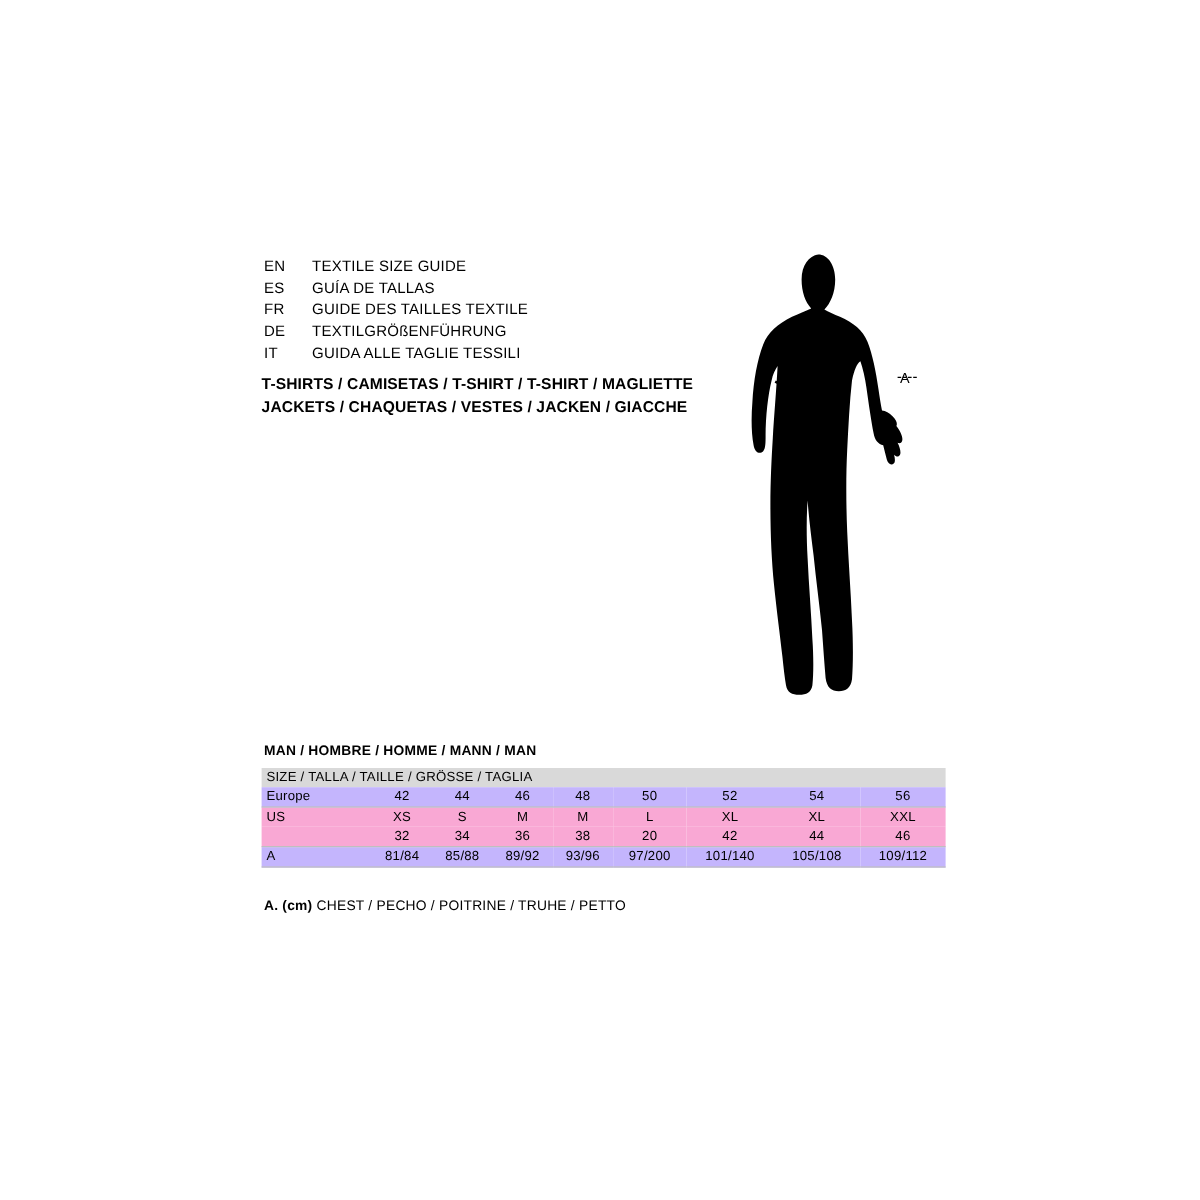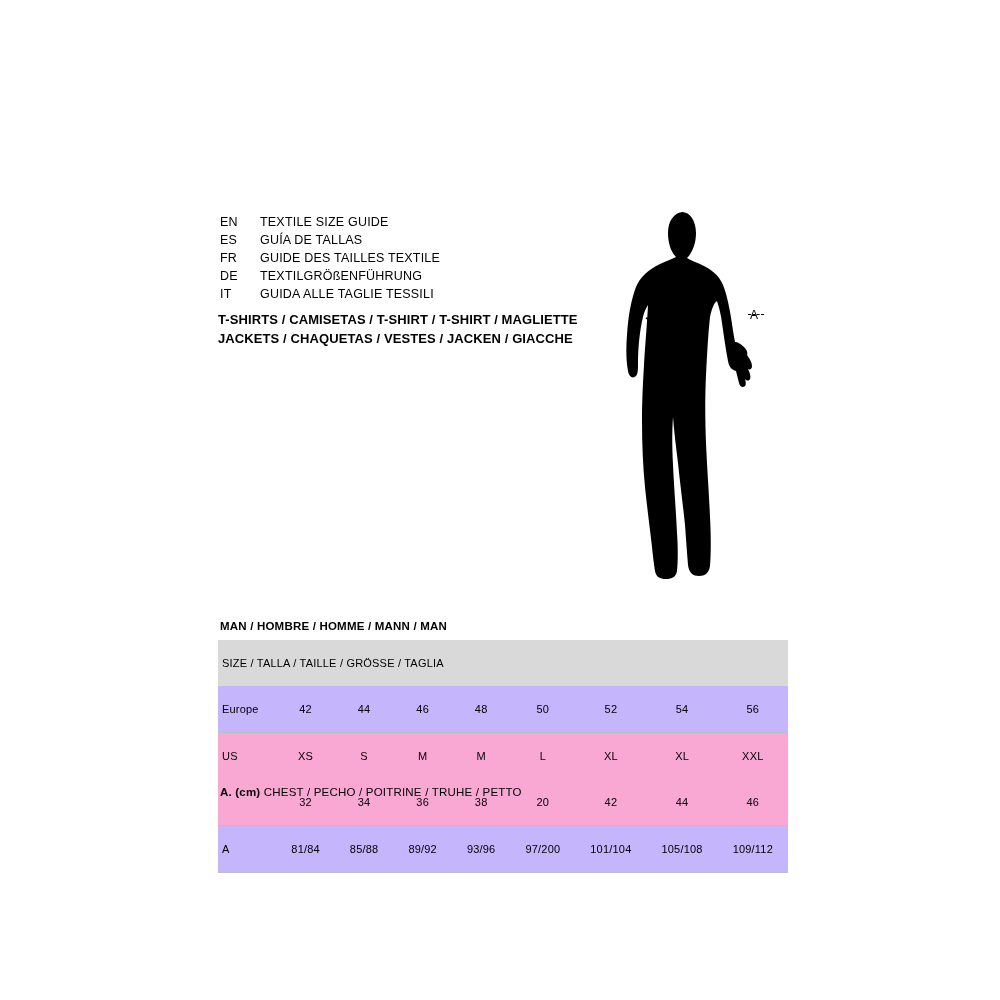--- a/index.html
+++ b/index.html
@@ -92,21 +92,21 @@
   }
   .sizetable {
     position: absolute;
     left: 218px;
     top: 640px;
     width: 570px;
     border-collapse: collapse;
     font-size: 11px;
   }
   .sizetable td {
-    padding: 15px;
+    padding: 0;
     height: 16px;
     vertical-align: middle;
     text-align: center;
     letter-spacing: 0.2px;
   }
   .sizetable td.lbl {
     text-align: left;
     padding-left: 4px;
     width: 88px;
   }
@@ -123,21 +123,21 @@
   .row-plain td {
     background: #c4b5fd;
   }
   .row-line td {
     border-bottom: 1px solid #bfbfbf;
   }
 
   .footnote {
     position: absolute;
     left: 220px;
-    top: 786px;
+    top: 749px;
     font-size: 11.5px;
     letter-spacing: 0.2px;
   }
   .footnote b { font-weight: bold; }
 </style>
 </head>
 <body>
 
 <div class="page">
 
@@ -269,21 +269,21 @@
         <td>44</td>
         <td>46</td>
       </tr>
       <tr class="row-plain row-line">
         <td class="lbl">A</td>
         <td>81/84</td>
         <td>85/88</td>
         <td>89/92</td>
         <td>93/96</td>
         <td>97/200</td>
-        <td>101/104</td>
+        <td>101/140</td>
         <td>105/108</td>
         <td>109/112</td>
       </tr>
     </tbody>
   </table>
 
   <div class="footnote">
     <b>A. (cm)</b>
     <span>CHEST / PECHO / POITRINE / TRUHE / PETTO</span>
   </div>

